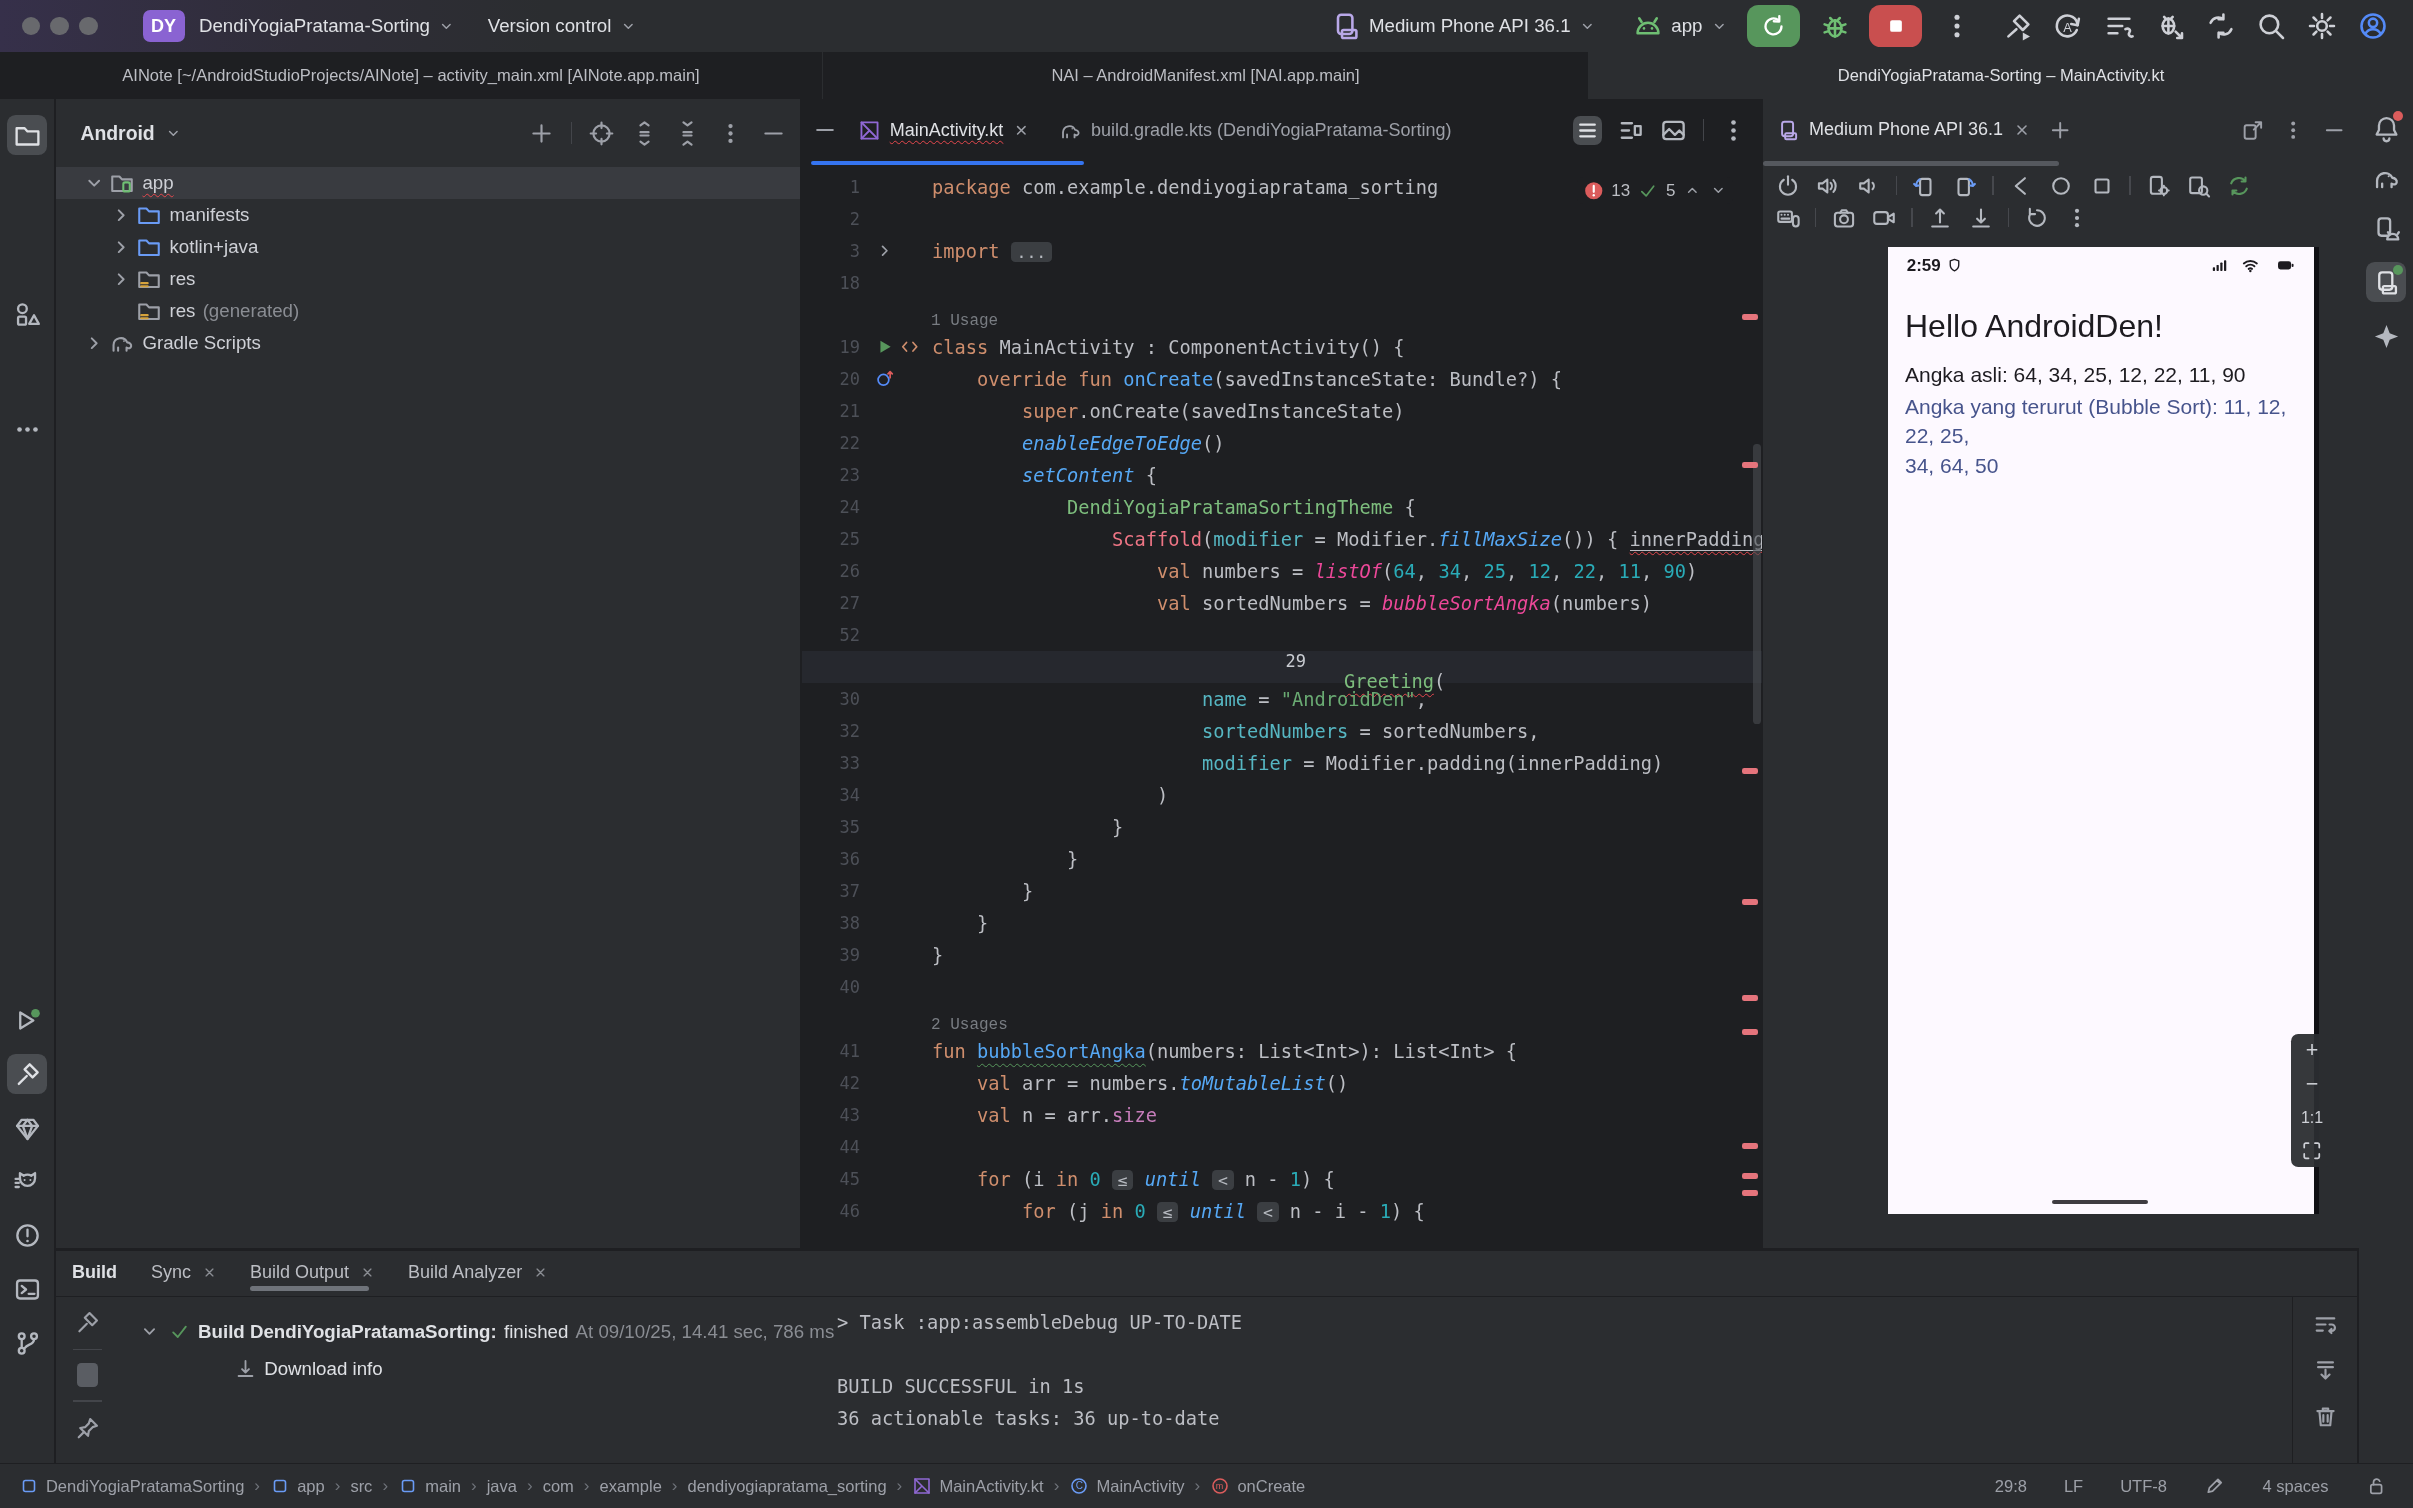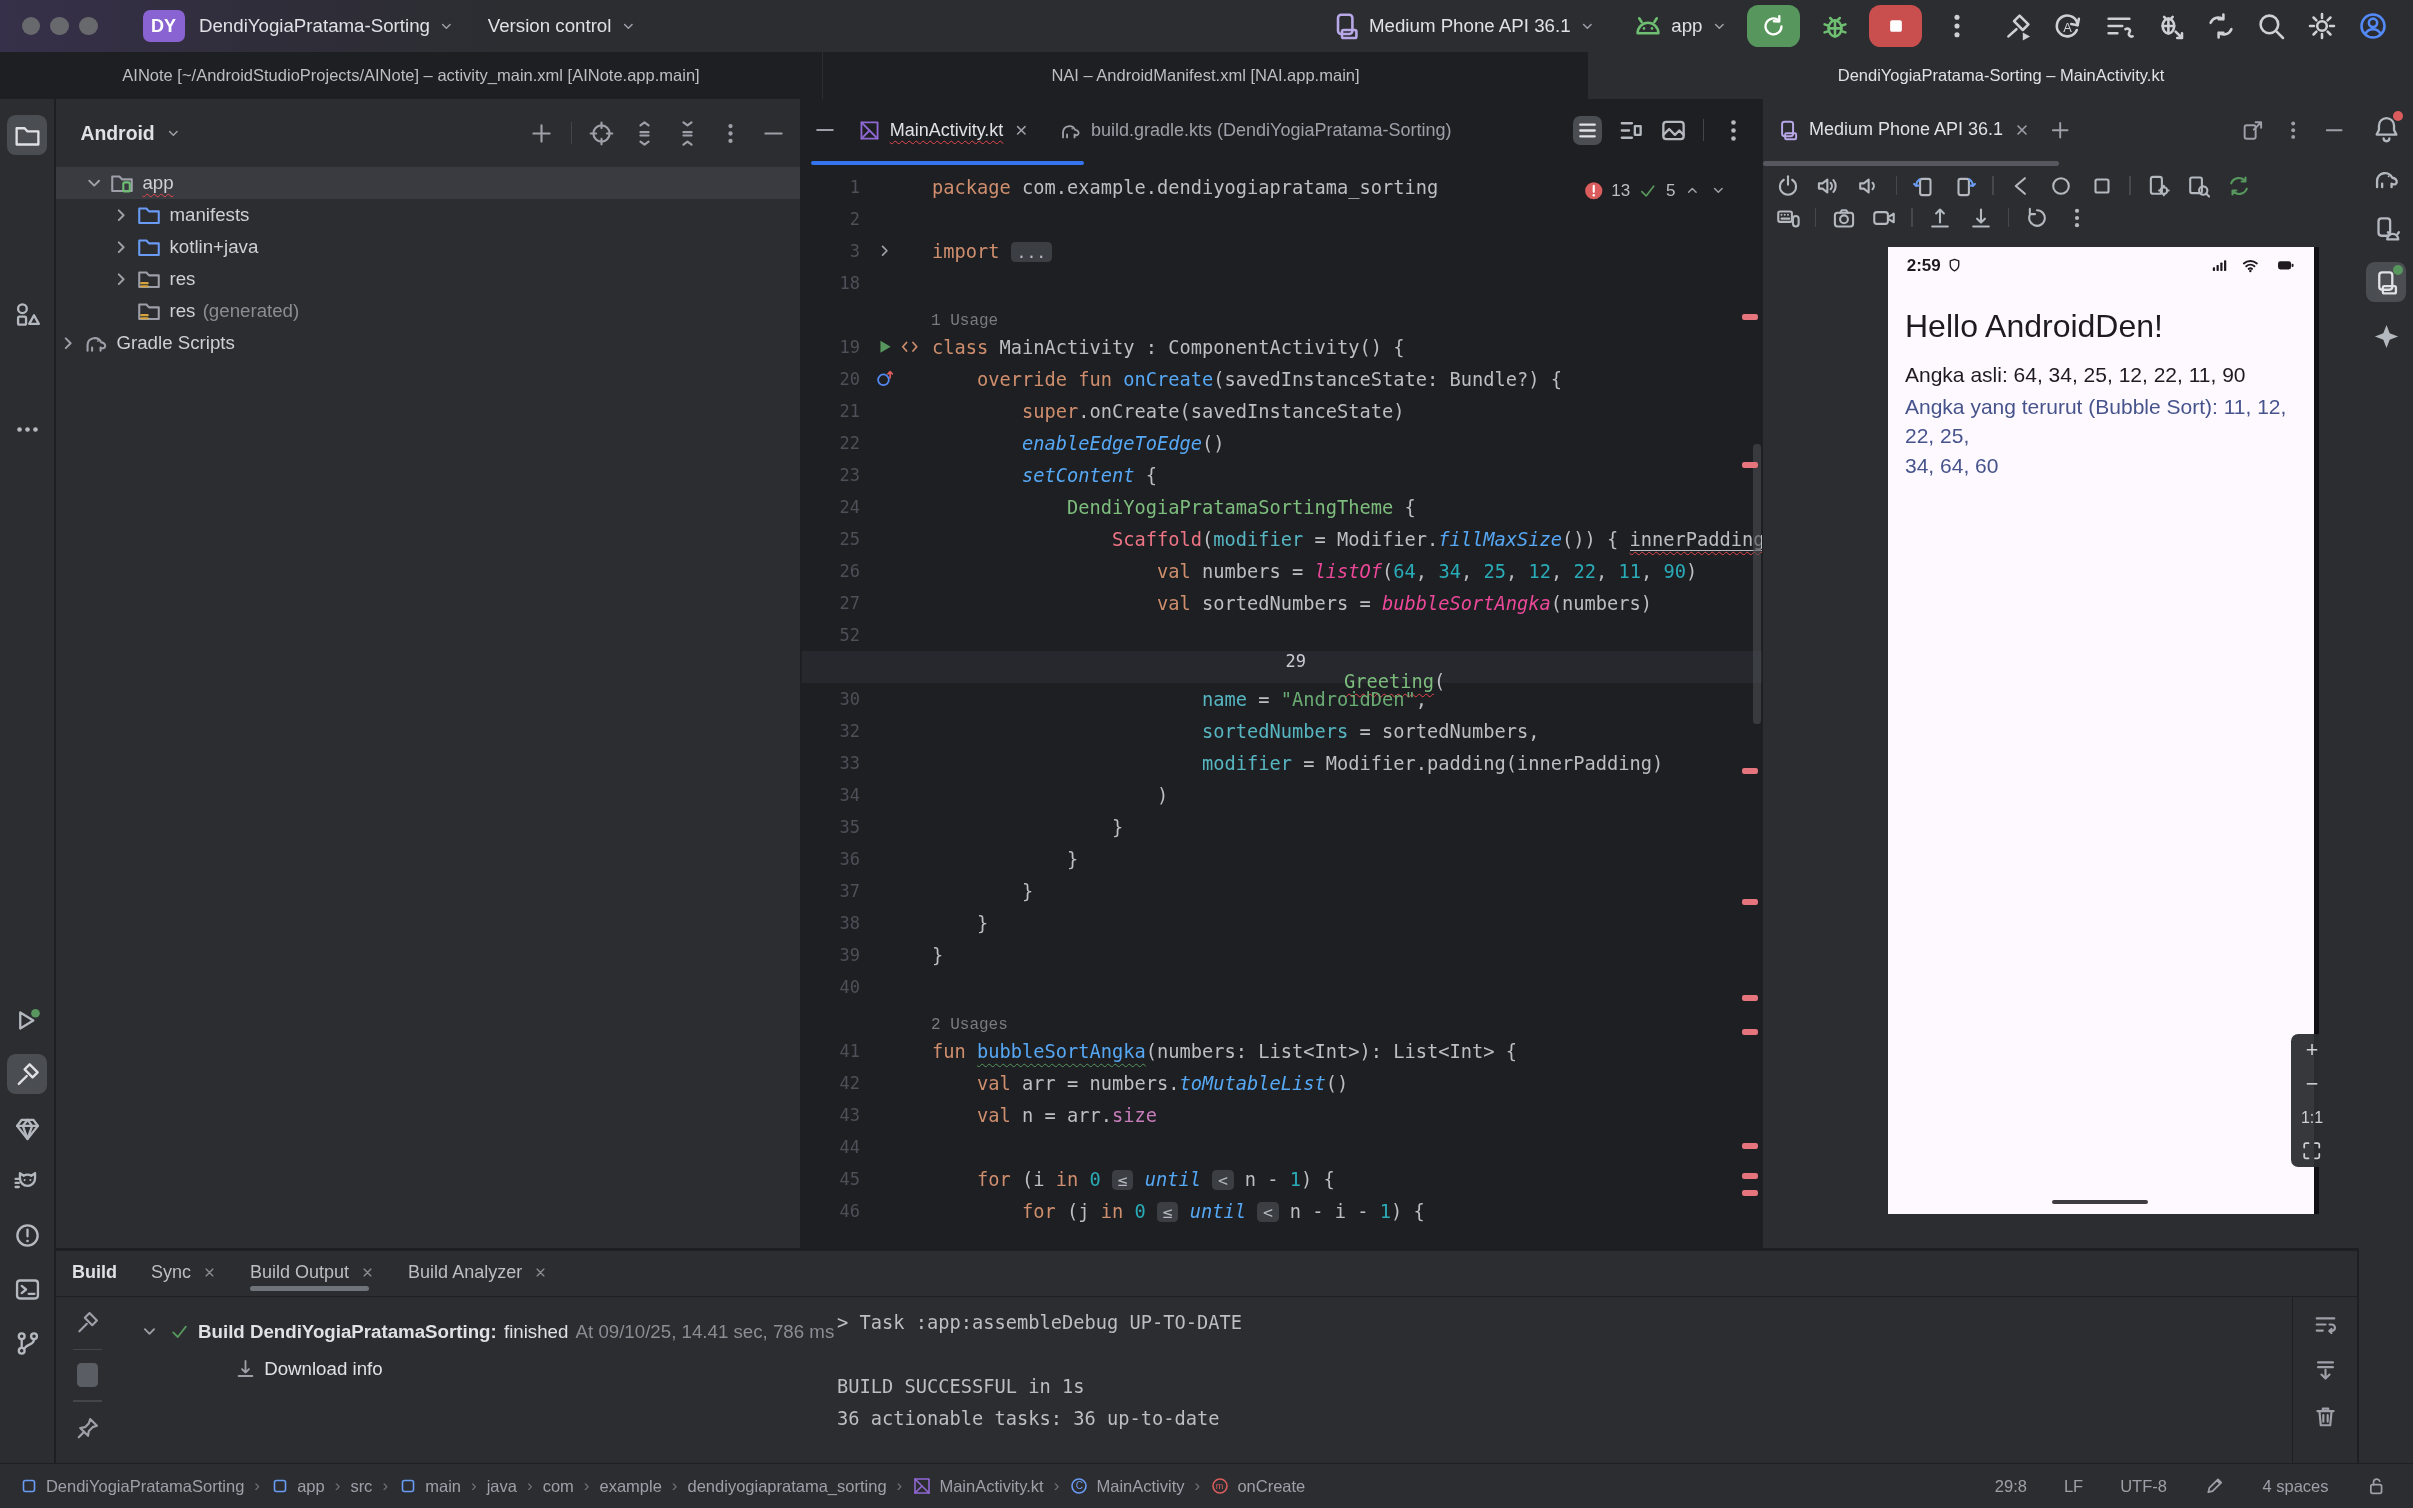--- a/index.html
+++ b/index.html
@@ -534,21 +534,21 @@
         <span class="tchev"></span>
         <span class="icon">
           <svg viewBox="0 0 20 20" width="100%" height="100%">
             <path d="M2.5 5 h5.5 l2 2.2 H17.5 v9 H2.5 Z"></path>
             <path d="M4 13.2 h5 M4 15.6 h5" stroke="#d6a33c"></path>
           </svg>
         </span>
         <span class="">res</span>
         <span class="tsuffix">(generated)</span>
       </div>
-      <div class="trow" style="">
+      <div class="trow" style="padding-left: 26px;">
         <span class="icon tchev">
           <svg viewBox="0 0 20 20" width="100%" height="100%">
             <polyline points="8,6 12,10 8,14"></polyline>
           </svg>
         </span>
         <span class="icon">
           <svg viewBox="0 0 20 20" width="100%" height="100%">
             <path d="M3.5 16 v-4.5 a5.5 5.5 0 0 1 10.5 -2 c2 .2 3.4 1.6 3 3.2 c-.3 1.3 -2 1.8 -3 1 M13.5 16 v-2.5 M7 16 v-2.5"></path>
             <circle cx="11.5" cy="8.5" r=".7" fill="currentColor" stroke="none"></circle>
           </svg>
@@ -1030,21 +1030,21 @@
               <rect x="2" y="5.5" width="14" height="9" rx="2.6" fill="#1d1b20" stroke="none"></rect>
               <rect x="16.6" y="8.3" width="2" height="3.4" rx="1" fill="#1d1b20" stroke="none"></rect>
             </svg>
           </span>
       </div>
     </div>
     <div id="scr-title">Hello AndroidDen!</div>
     <div id="scr-l1">Angka asli: 64, 34, 25, 12, 22, 11, 90</div>
     <div id="scr-l2">
       <span>Angka yang terurut (Bubble Sort): 11, 12, 22, 25,</span><br>
-      <span>34, 64, 60</span>
+      <span>34, 64, 50</span>
     </div>
     <div id="navpill"></div>
   </div>
   <div id="zoomctl">
     <div class="zbtn">+</div>
     <div class="zbtn">−</div>
     <div class="z11">1:1</div>
     <span class="icon">
         <svg viewBox="0 0 20 20" width="100%" height="100%">
           <path d="M3 7 V4.4 a1.4 1.4 0 0 1 1.4 -1.4 H7 M13 3 h2.6 A1.4 1.4 0 0 1 17 4.4 V7 M17 13 v2.6 a1.4 1.4 0 0 1 -1.4 1.4 H13 M7 17 H4.4 A1.4 1.4 0 0 1 3 15.6 V13"></path>

